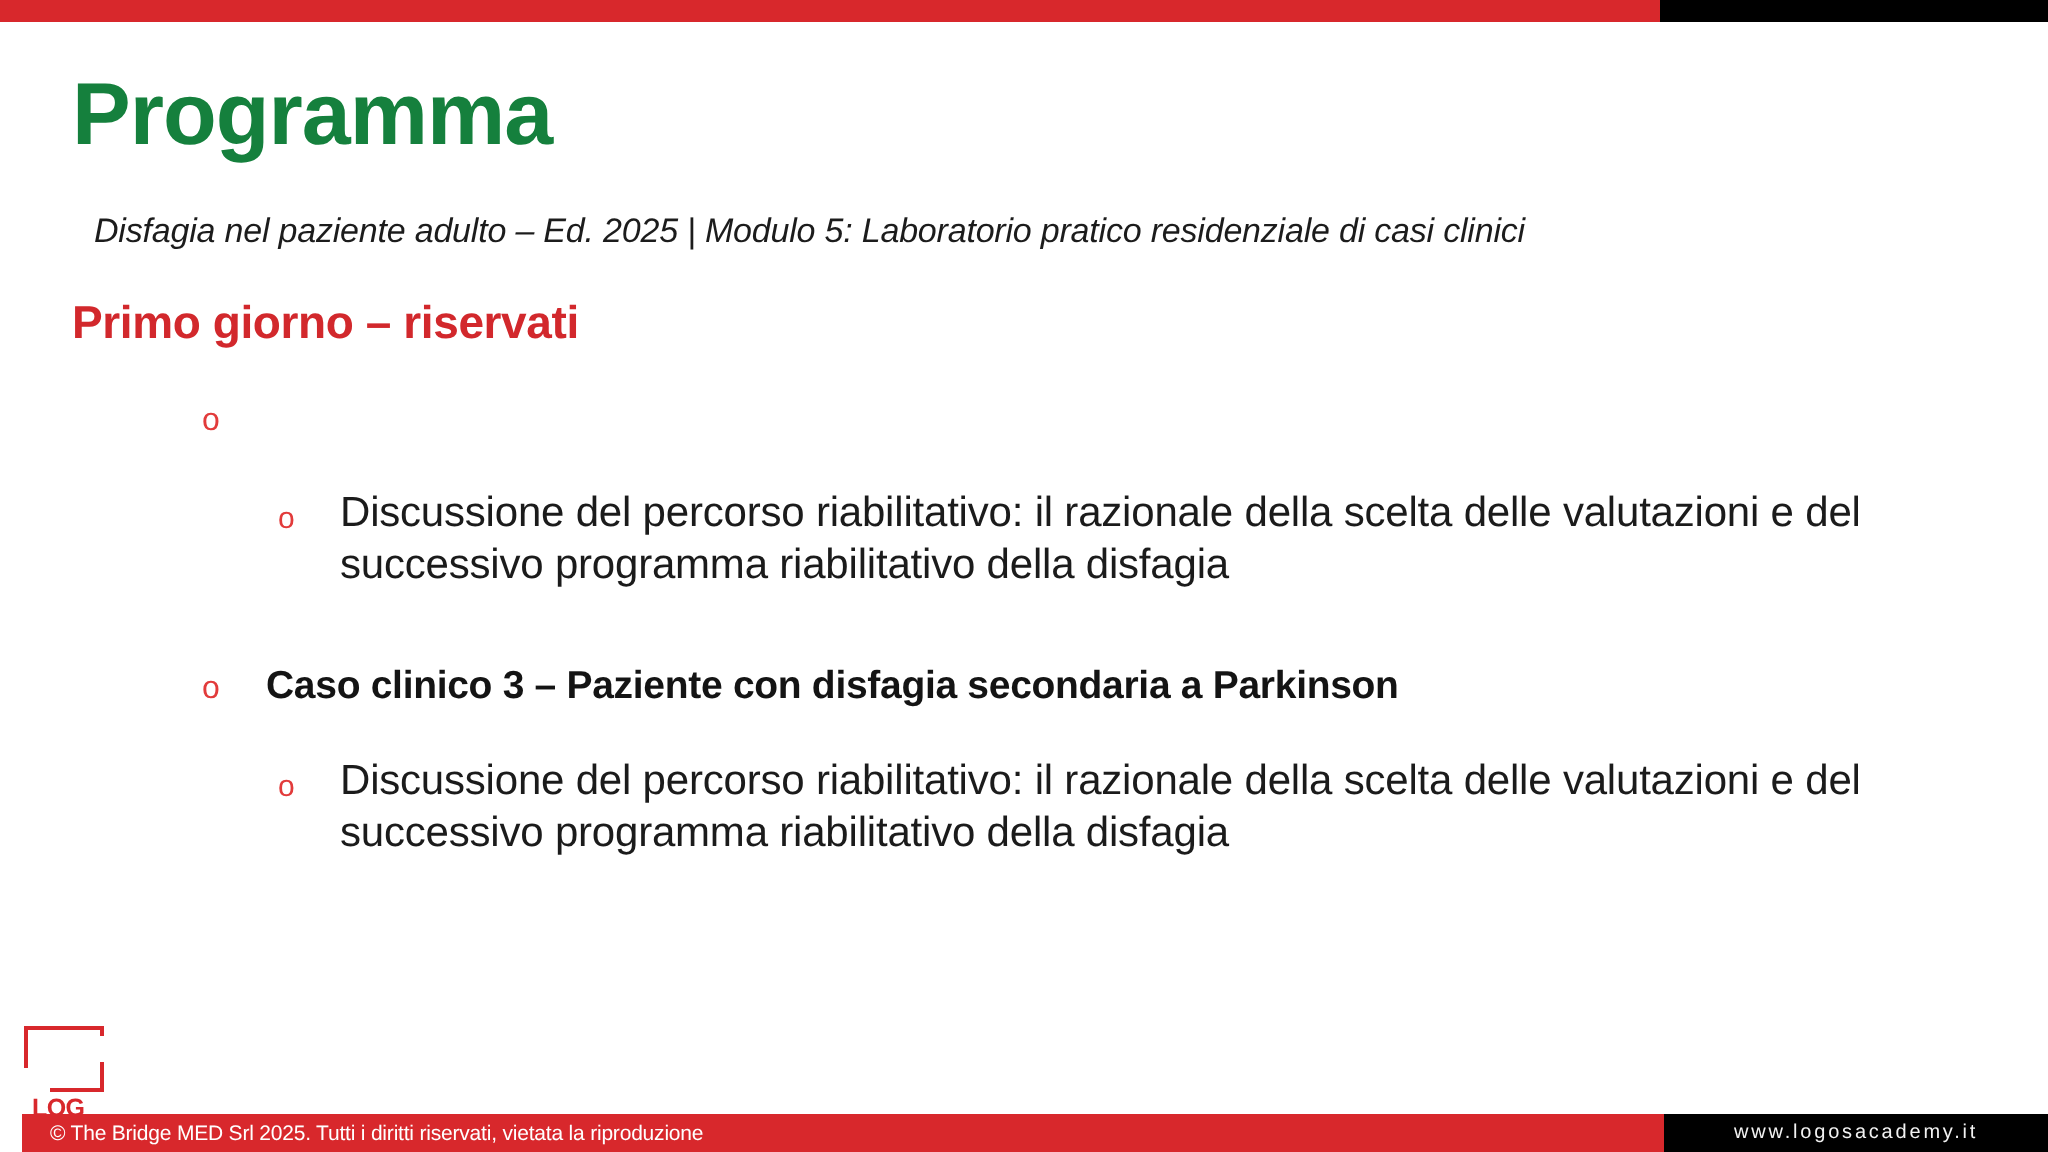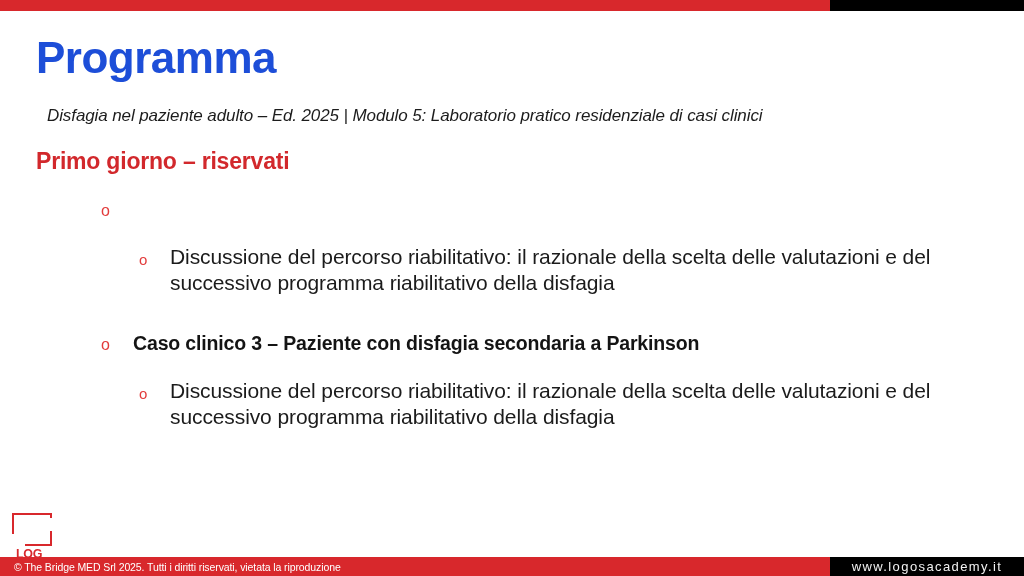--- a/index.html
+++ b/index.html
@@ -44,21 +44,21 @@
   }
 
   
   .title {
     position: absolute;
     left: 36px;
     top: 33px;
     font-size: 44px;
     line-height: 50px;
     font-weight: bold;
-    color: #1d4ed8;
+    color: #15803d;
     letter-spacing: -0.5px;
   }
 
   .subtitle {
     position: absolute;
     left: 37px;
     top: 105px;
     font-size: 17px;
     line-height: 22px;
     font-style: italic;
@@ -185,20 +185,21 @@
   .logo-text span { display: block; margin-top: 32px; }
 
   
   .footer {
     position: absolute;
     left: 0;
     bottom: 0;
     width: 1024px;
     height: 19px;
     display: flex;
+    padding-left: 11px;
   }
   .footer-left {
     width: 830px;
     height: 19px;
     background: #d8282c;
     display: flex;
     align-items: center;
     padding-left: 14px;
   }
   .footer-left .txt {
@@ -210,21 +211,21 @@
   .footer-right {
     width: 194px;
     height: 19px;
     background: #000000;
     display: flex;
     align-items: center;
     justify-content: center;
   }
   .footer-right .txt {
     color: #f2f2f2;
-    font-size: 13px;
+    font-size: 10px;
     line-height: 11px;
     letter-spacing: 1.4px;
     text-align: right;
   }
 </style>
 </head>
 <body>
 
 <div class="slide">
 

